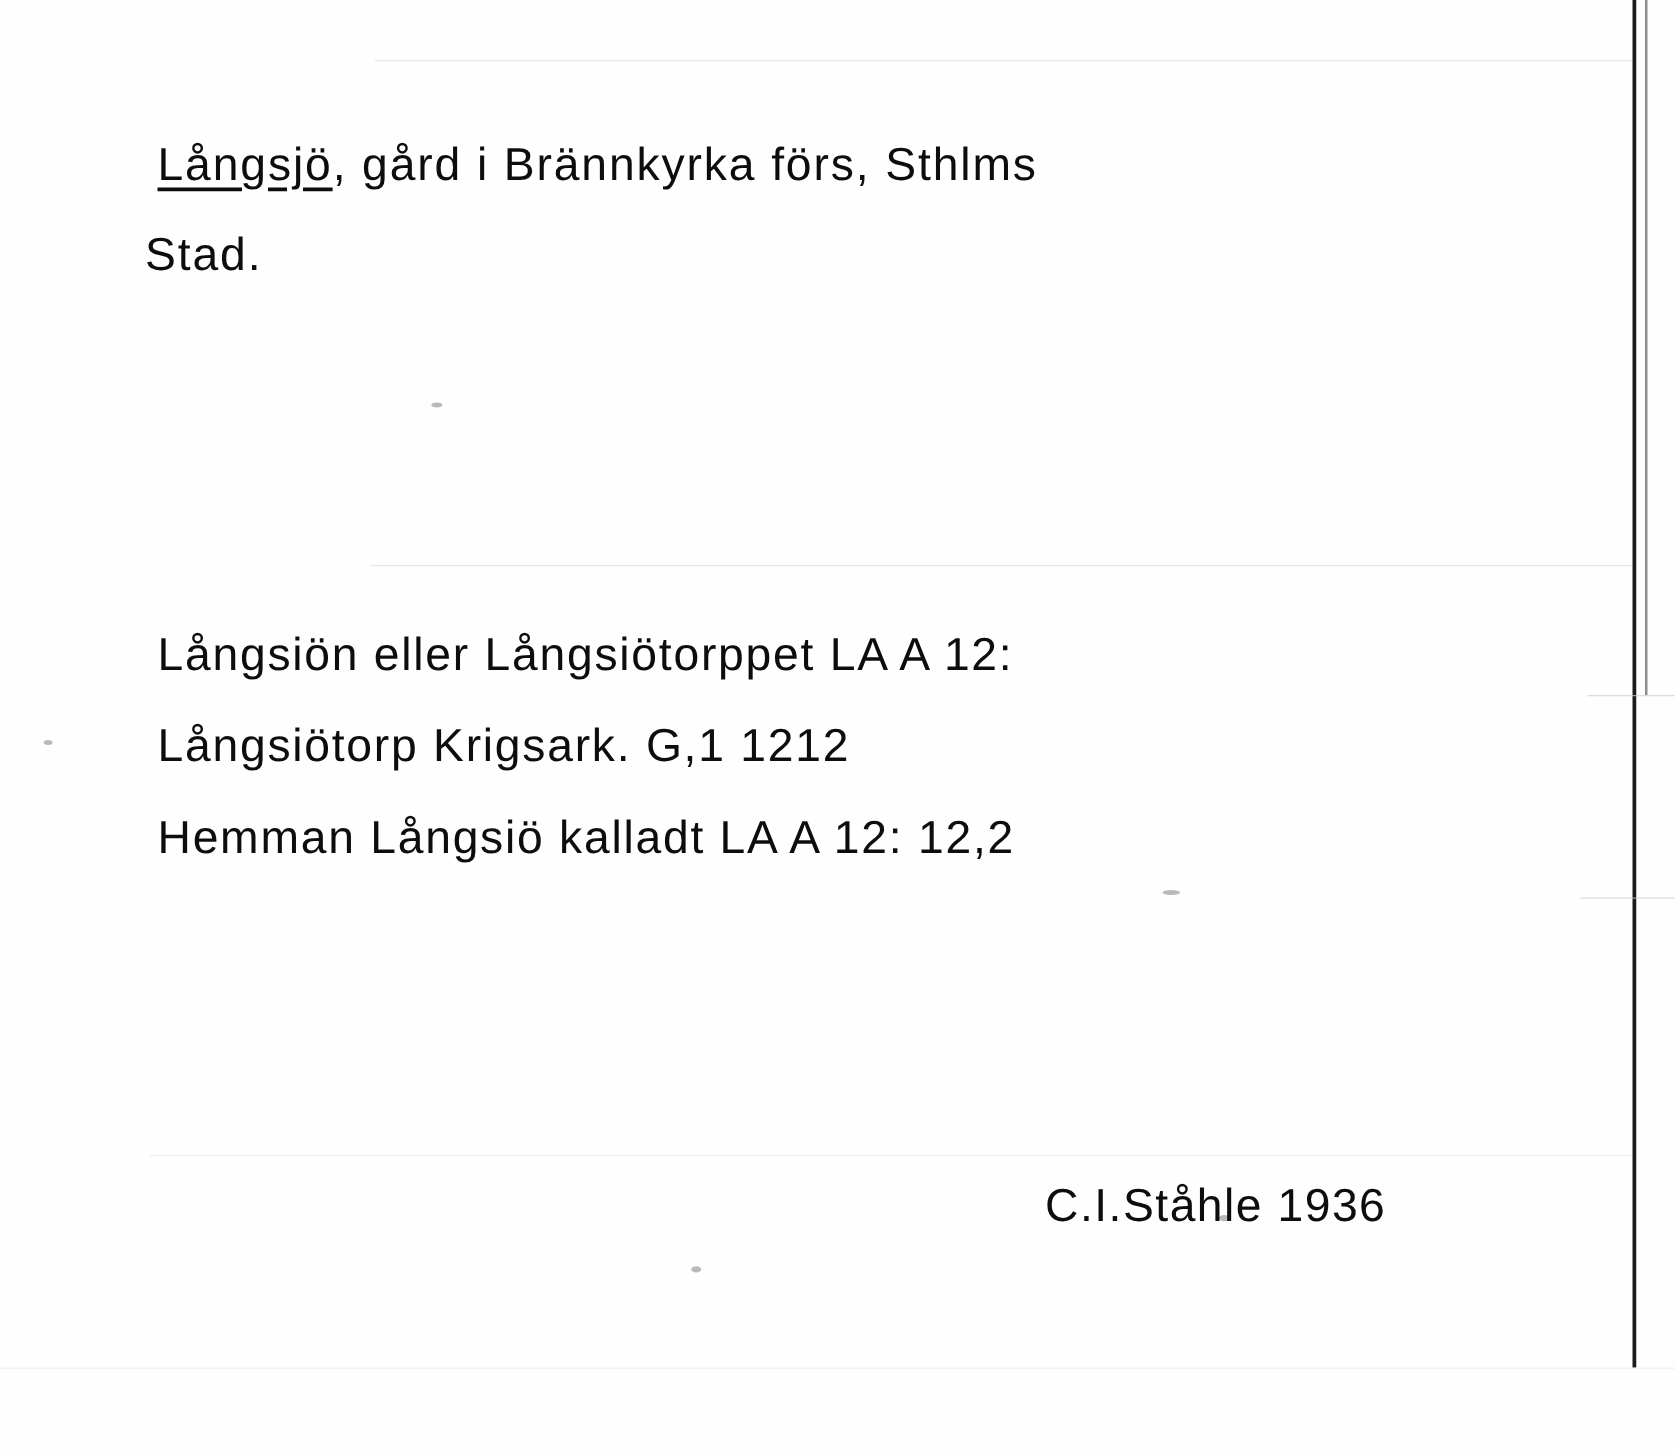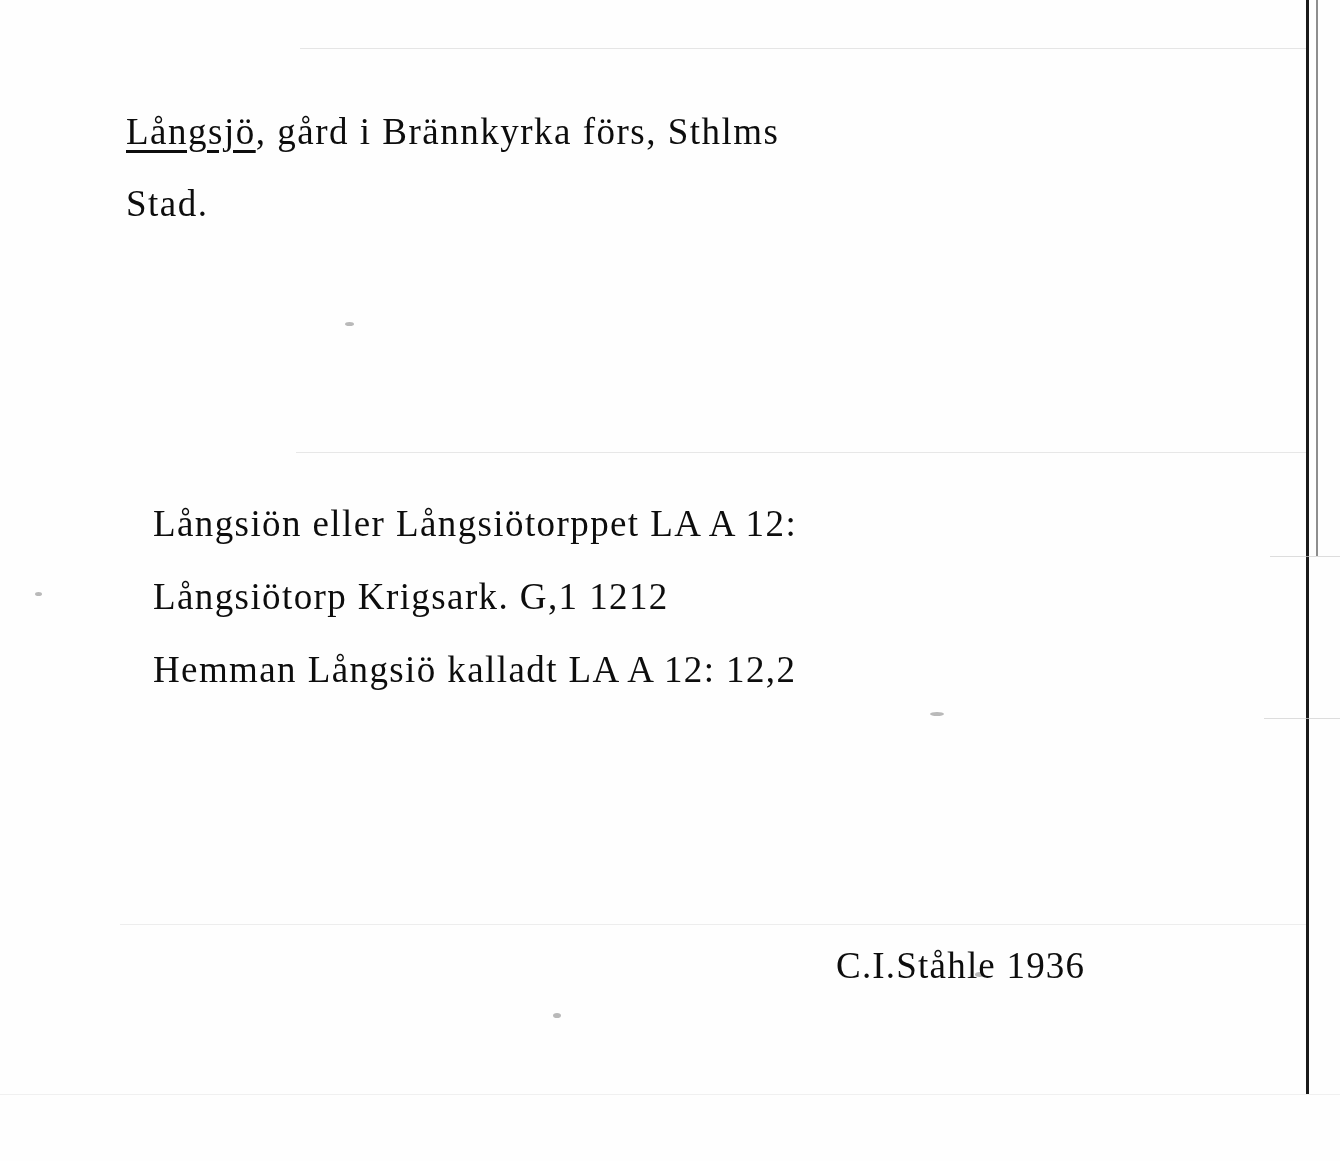--- a/index.html
+++ b/index.html
@@ -6,21 +6,21 @@
     margin: 0;
     padding: 0;
     background: #ffffff;
   }
   .card {
     position: relative;
     width: 1340px;
     height: 1161px;
     background: #fefefe;
     overflow: hidden;
-    font-family: Liberation Serif, serif;
+    font-family: Liberation Sans, sans-serif;
     color: #0d0d0d;
   }
   
   .speck {
     position: absolute;
     background: #b9b9b9;
     border-radius: 50%;
   }
   .hairline {
     position: absolute;
@@ -46,40 +46,39 @@
     letter-spacing: 1.5px;
     line-height: 72px;
     white-space: nowrap;
   }
   .headline .kw {
     text-decoration: underline;
     text-underline-offset: 6px;
   }
   .headline-l2 {
     position: absolute;
-    left: 126px;
+    left: 116px;
     top: 168px;
     font-size: 37px;
     letter-spacing: 1.5px;
     line-height: 72px;
     white-space: nowrap;
   }
 
   .body-block {
     position: absolute;
     left: 126px;
     top: 487px;
     font-size: 37px;
     letter-spacing: 1.4px;
     line-height: 73px;
     white-space: nowrap;
   }
   .body-block .ln {
     display: block;
-    margin-left: 27px;
   }
 
   .signature {
     position: absolute;
     left: 836px;
     top: 944px;
     font-size: 37px;
     letter-spacing: 1.2px;
     white-space: nowrap;
   }

